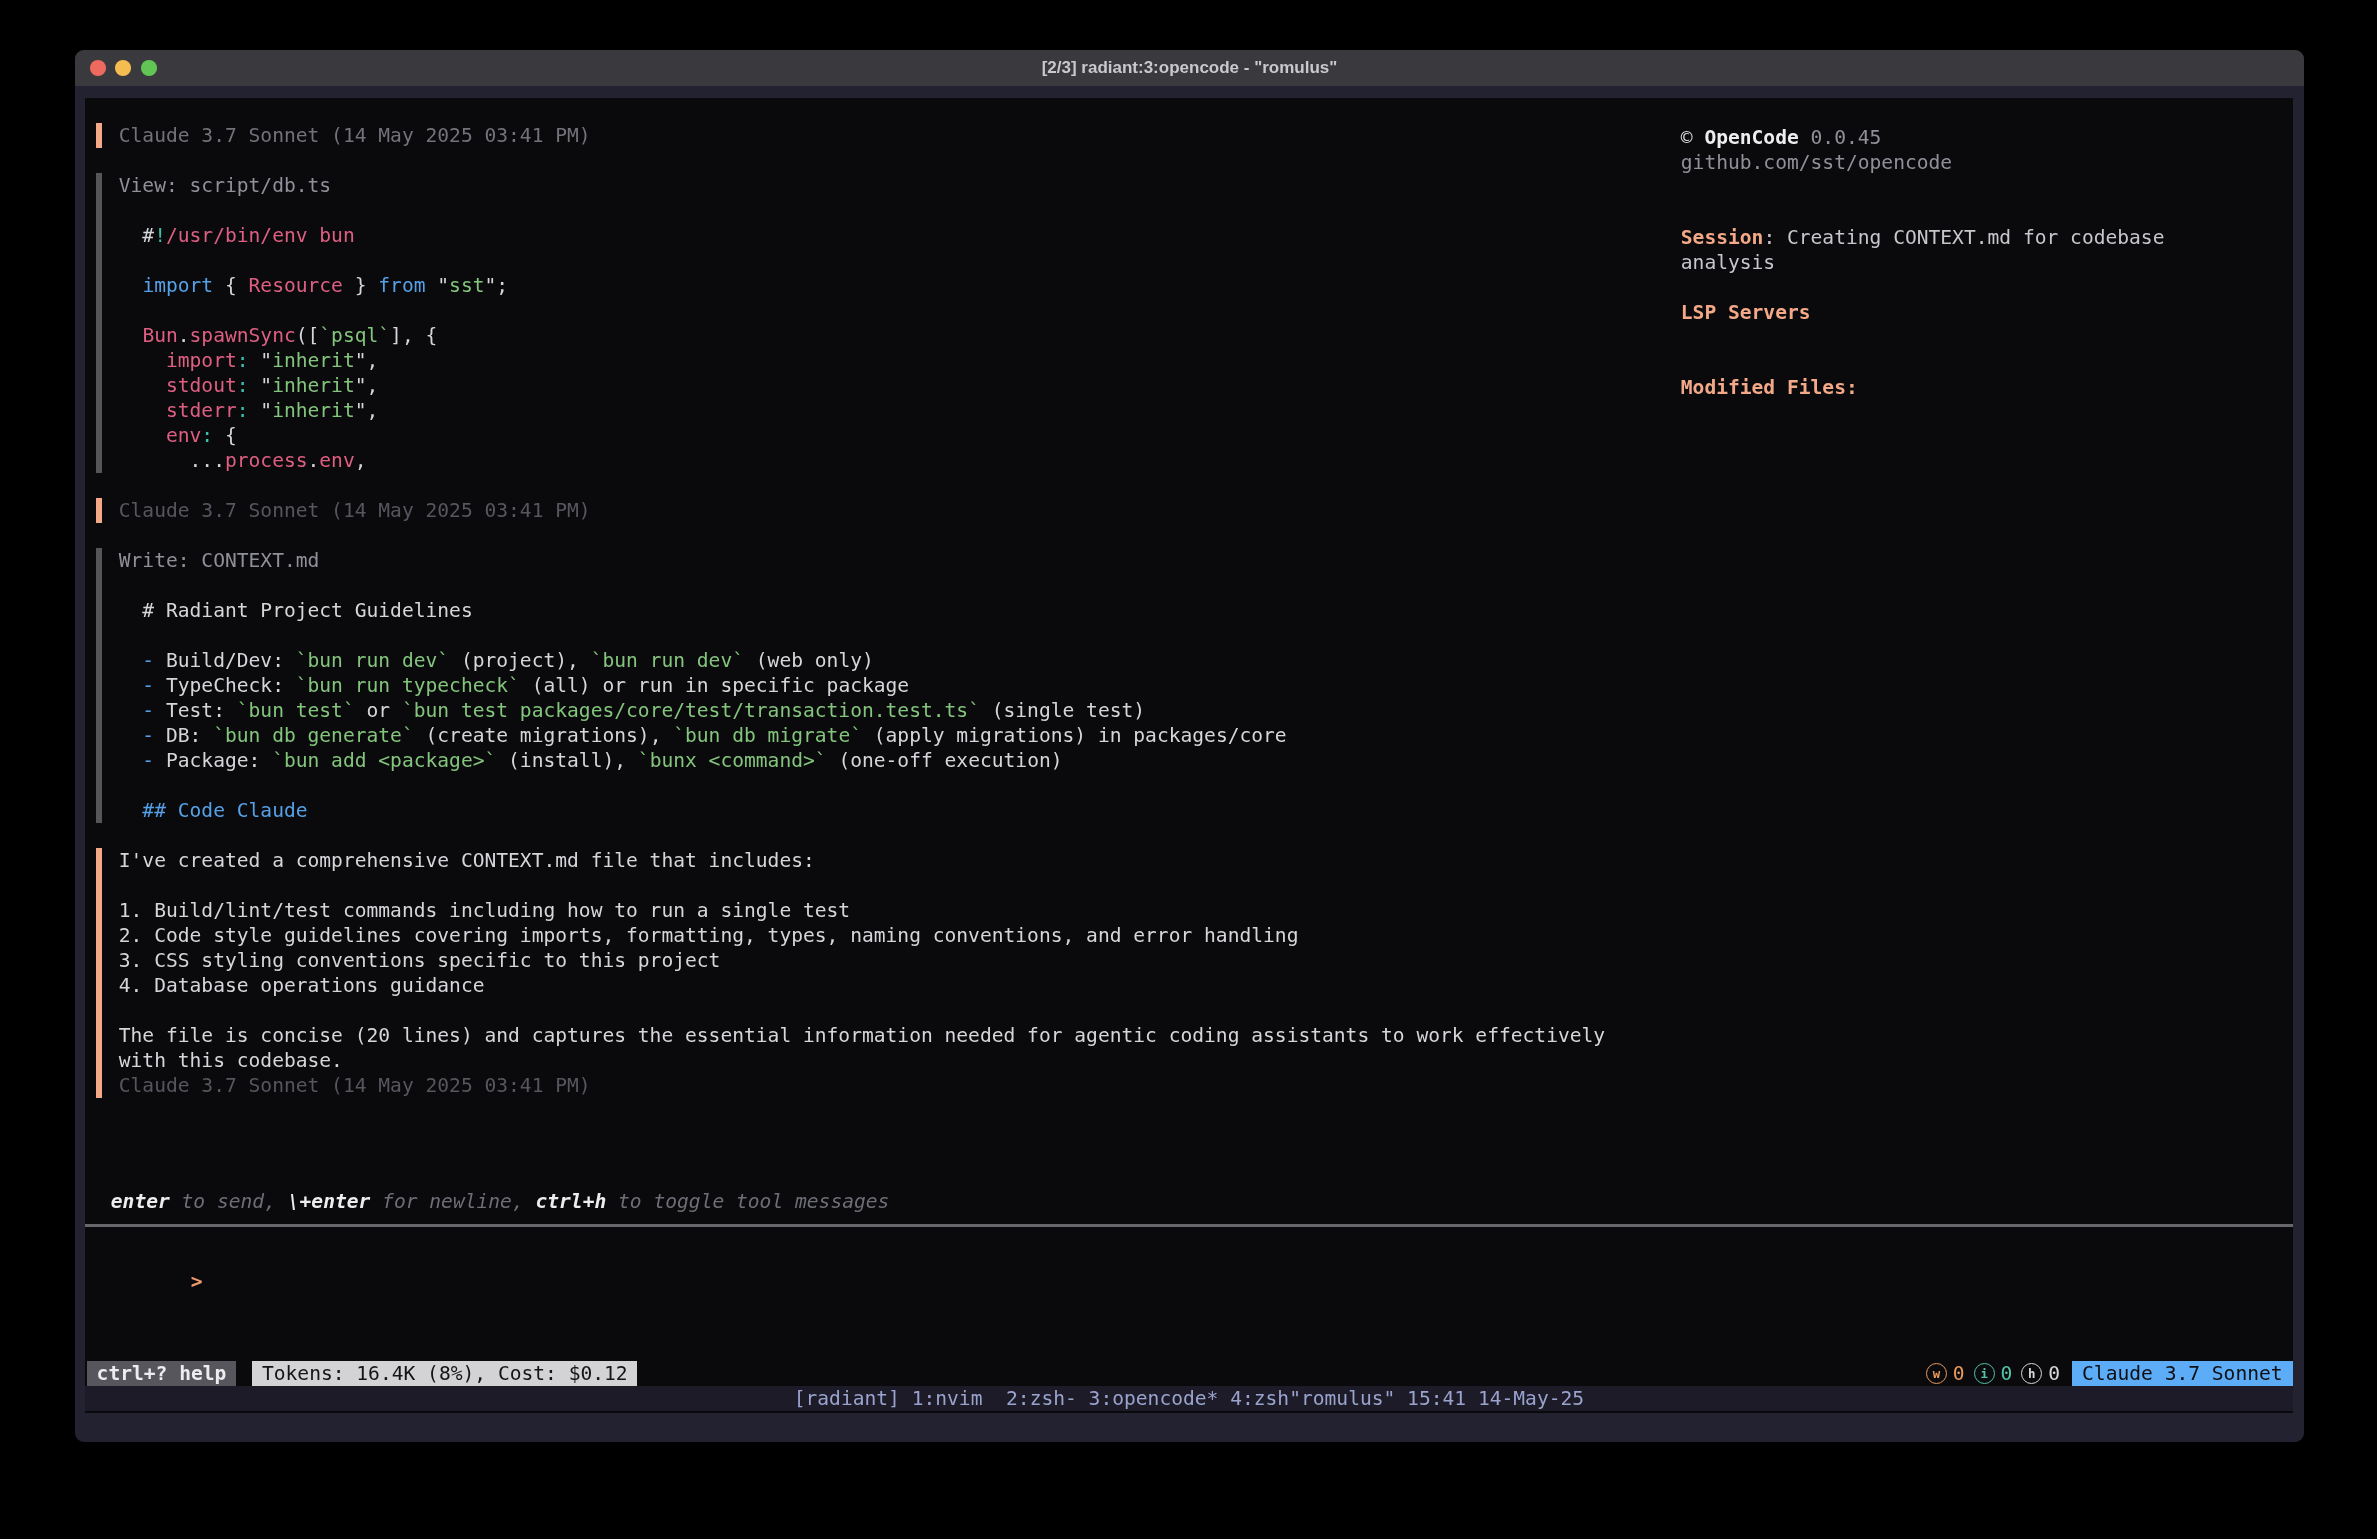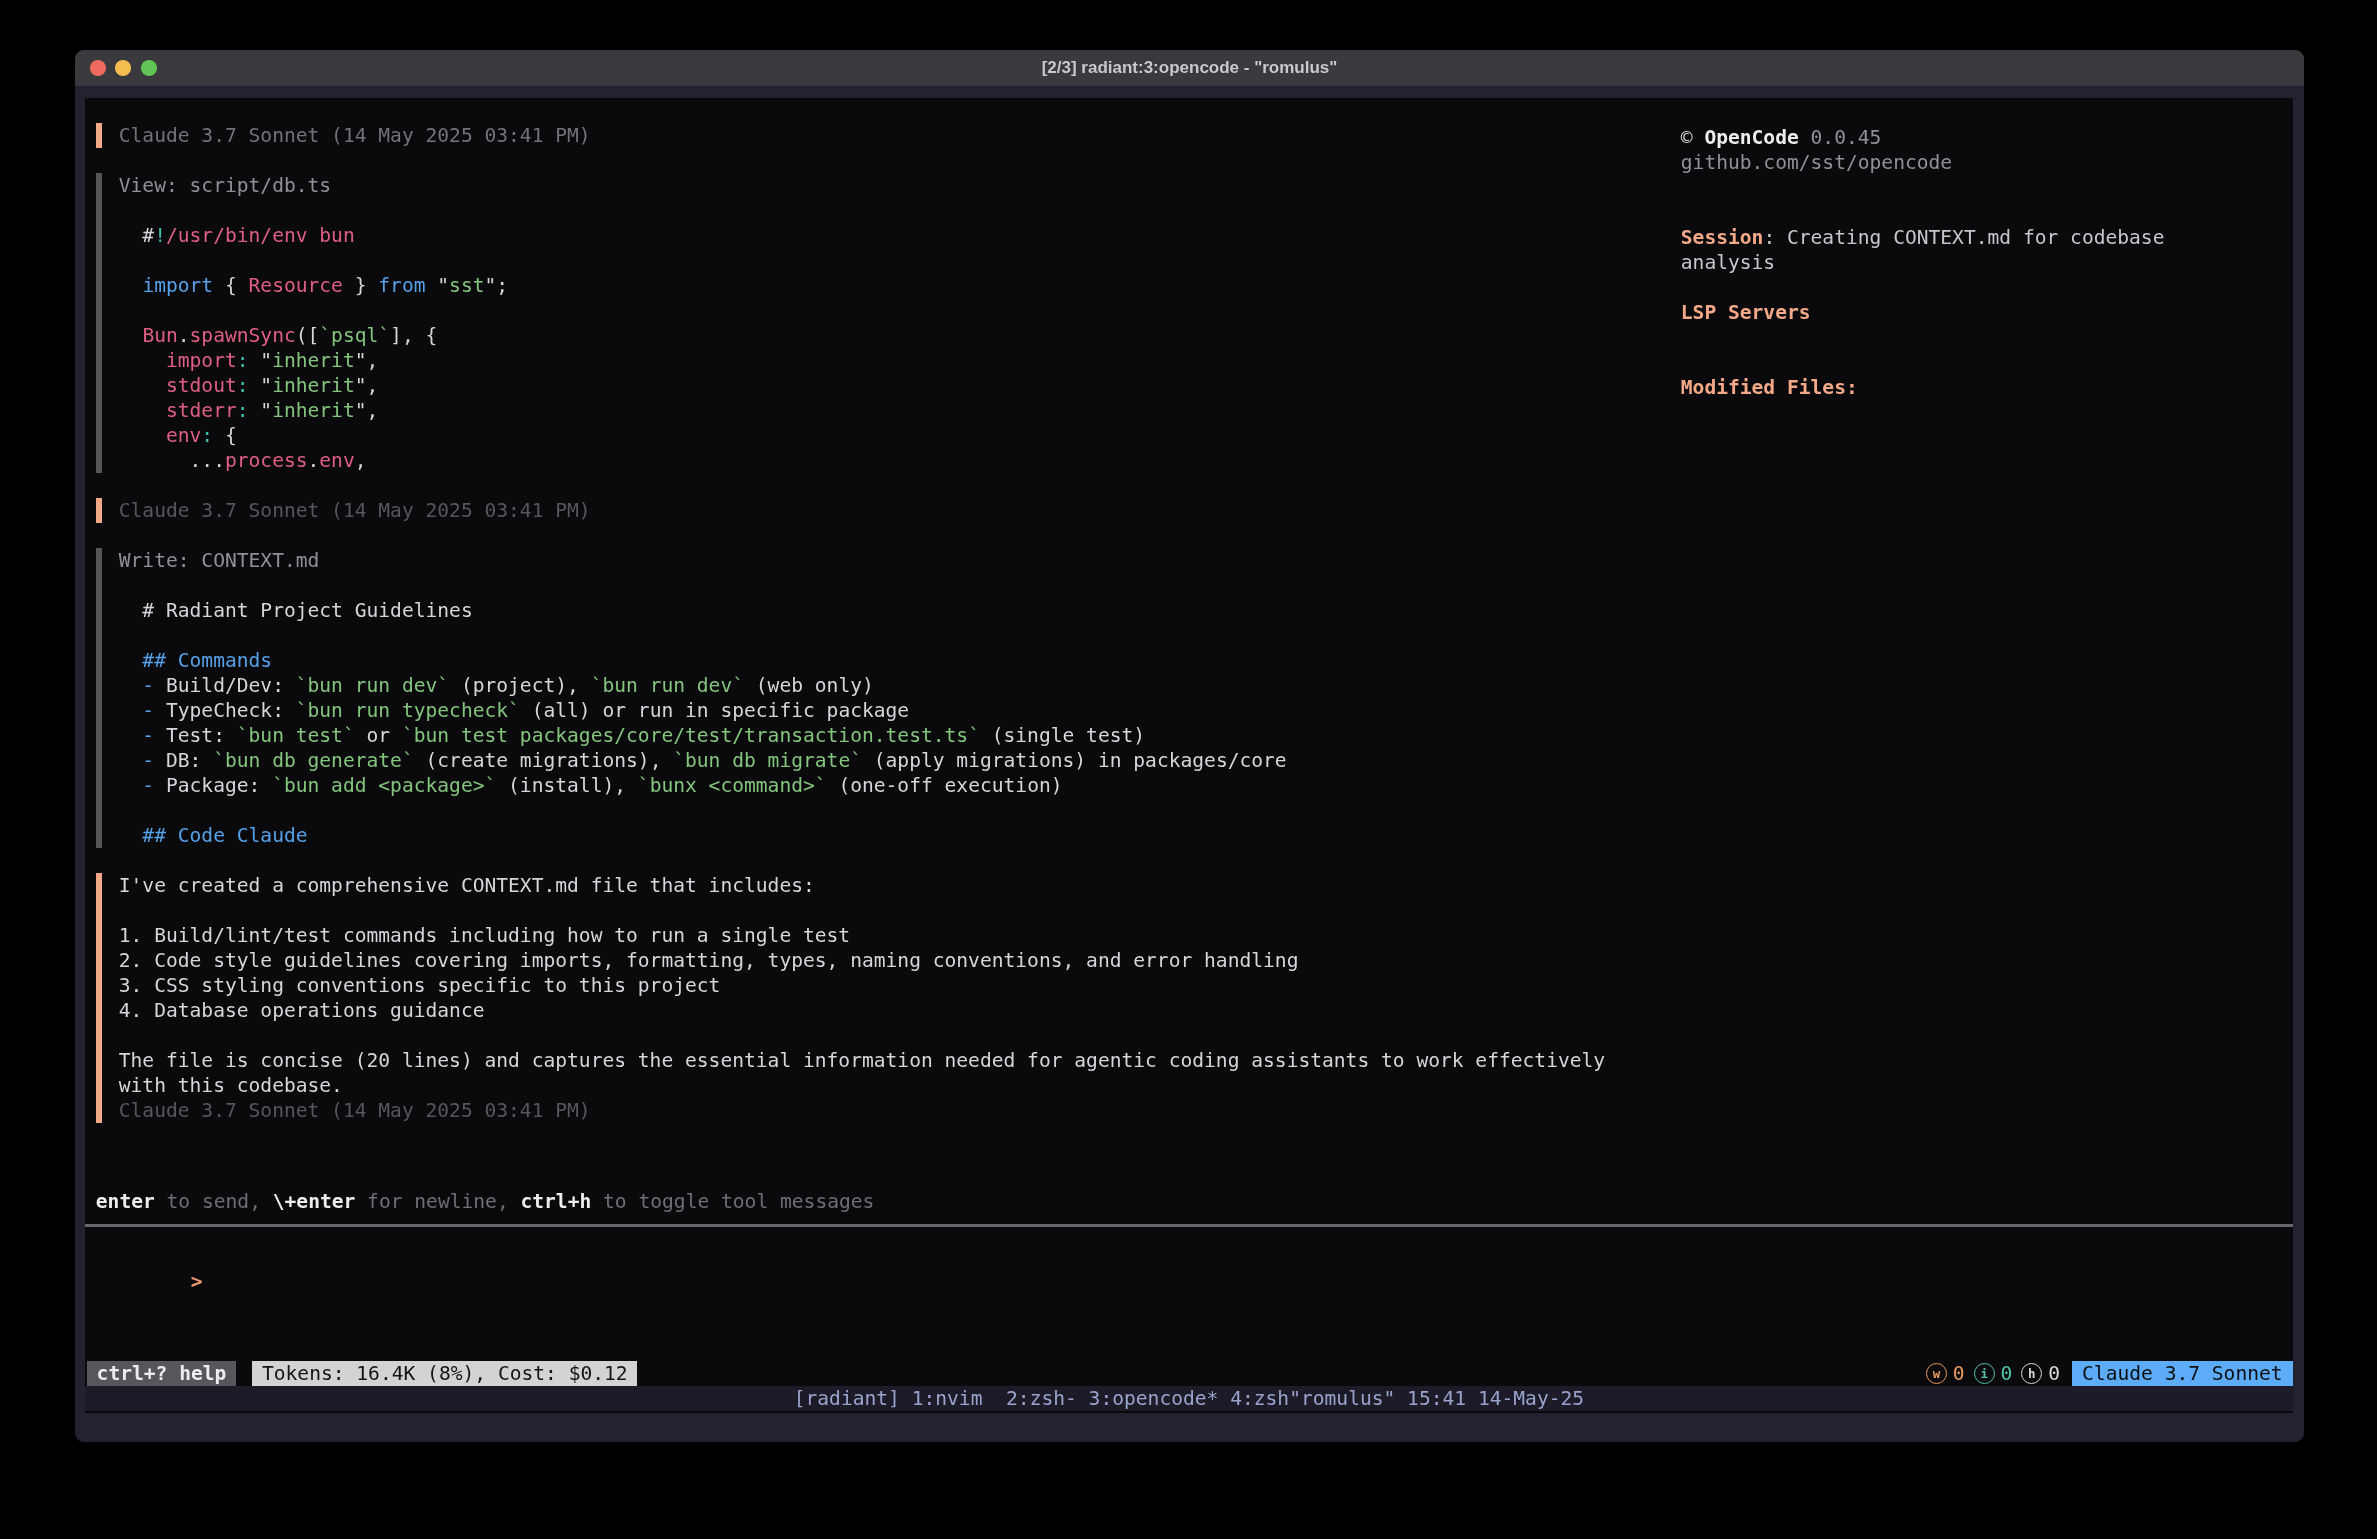--- a/index.html
+++ b/index.html
@@ -38,21 +38,21 @@
   .c-dim2{color:#56565E;}
   .c-lbl{color:#90909A;}
   .c-pk{color:#DE5F82;}
   .c-bl{color:#55A0E6;}
   .c-gr{color:#83C57C;}
   .c-tl{color:#3CBFAF;}
   .c-orb{color:#F3A987;font-weight:bold;}
   .c-sess{color:#C6C6CC;}
 
   
-  .hint{position:absolute;left:11px;top:1091px;white-space:pre;}
+  .hint{position:absolute;left:26px;top:1091px;white-space:pre;font-style:italic;}
   .separator{position:absolute;left:0;right:0;top:1126px;height:2.6px;background:#68686C;}
   .prompt{position:absolute;left:11.7px;top:1146px;color:#EF9A6E;font-weight:bold;}
 
   
   .status-row{position:absolute;left:0;right:0;top:1263px;height:25px;display:flex;align-items:stretch;}
   .badge{display:flex;align-items:center;padding:0 9.8px;}
   .badge.help{background:#57565C;color:#EDEDEF;font-weight:bold;margin-left:2px;}
   .badge.tokens{background:#D3D3D5;color:#141416;margin-left:16px;}
   .status-spacer{flex:1;}
   .counters{display:flex;align-items:center;gap:9px;margin-right:11.7px;}
@@ -103,21 +103,20 @@
             <div class="line"><span class="c-w">      ...</span><span class="c-pk">process</span><span class="c-w">.</span><span class="c-pk">env</span><span class="c-w">,</span></div>
           </div>
           <div class="block orange">
             <div class="line"><span class="c-dim2">Claude 3.7 Sonnet (14 May 2025 03:41 PM)</span></div>
           </div>
           <div class="block gray">
             <div class="line"><span class="c-lbl">Write: CONTEXT.md</span></div>
             <div class="line">&nbsp;</div>
             <div class="line"><span class="c-w">  # Radiant Project Guidelines</span></div>
             <div class="line">&nbsp;</div>
-            <div class="line"><span class="c-bl">  ## Commands</span></div>
             <div class="line"><span class="c-bl">  - </span><span class="c-w">Build/Dev: </span><span class="c-gr">`bun run dev`</span><span class="c-w"> (project), </span><span class="c-gr">`bun run dev`</span><span class="c-w"> (web only)</span></div>
             <div class="line"><span class="c-bl">  - </span><span class="c-w">TypeCheck: </span><span class="c-gr">`bun run typecheck`</span><span class="c-w"> (all) or run in specific package</span></div>
             <div class="line"><span class="c-bl">  - </span><span class="c-w">Test: </span><span class="c-gr">`bun test`</span><span class="c-w"> or </span><span class="c-gr">`bun test packages/core/test/transaction.test.ts`</span><span class="c-w"> (single test)</span></div>
             <div class="line"><span class="c-bl">  - </span><span class="c-w">DB: </span><span class="c-gr">`bun db generate`</span><span class="c-w"> (create migrations), </span><span class="c-gr">`bun db migrate`</span><span class="c-w"> (apply migrations) in packages/core</span></div>
             <div class="line"><span class="c-bl">  - </span><span class="c-w">Package: </span><span class="c-gr">`bun add &lt;package&gt;`</span><span class="c-w"> (install), </span><span class="c-gr">`bunx &lt;command&gt;`</span><span class="c-w"> (one-off execution)</span></div>
             <div class="line">&nbsp;</div>
             <div class="line"><span class="c-bl">  ## Code Claude</span></div>
           </div>
           <div class="block orange">
             <div class="line"><span class="c-w">I've created a comprehensive CONTEXT.md file that includes:</span></div>

